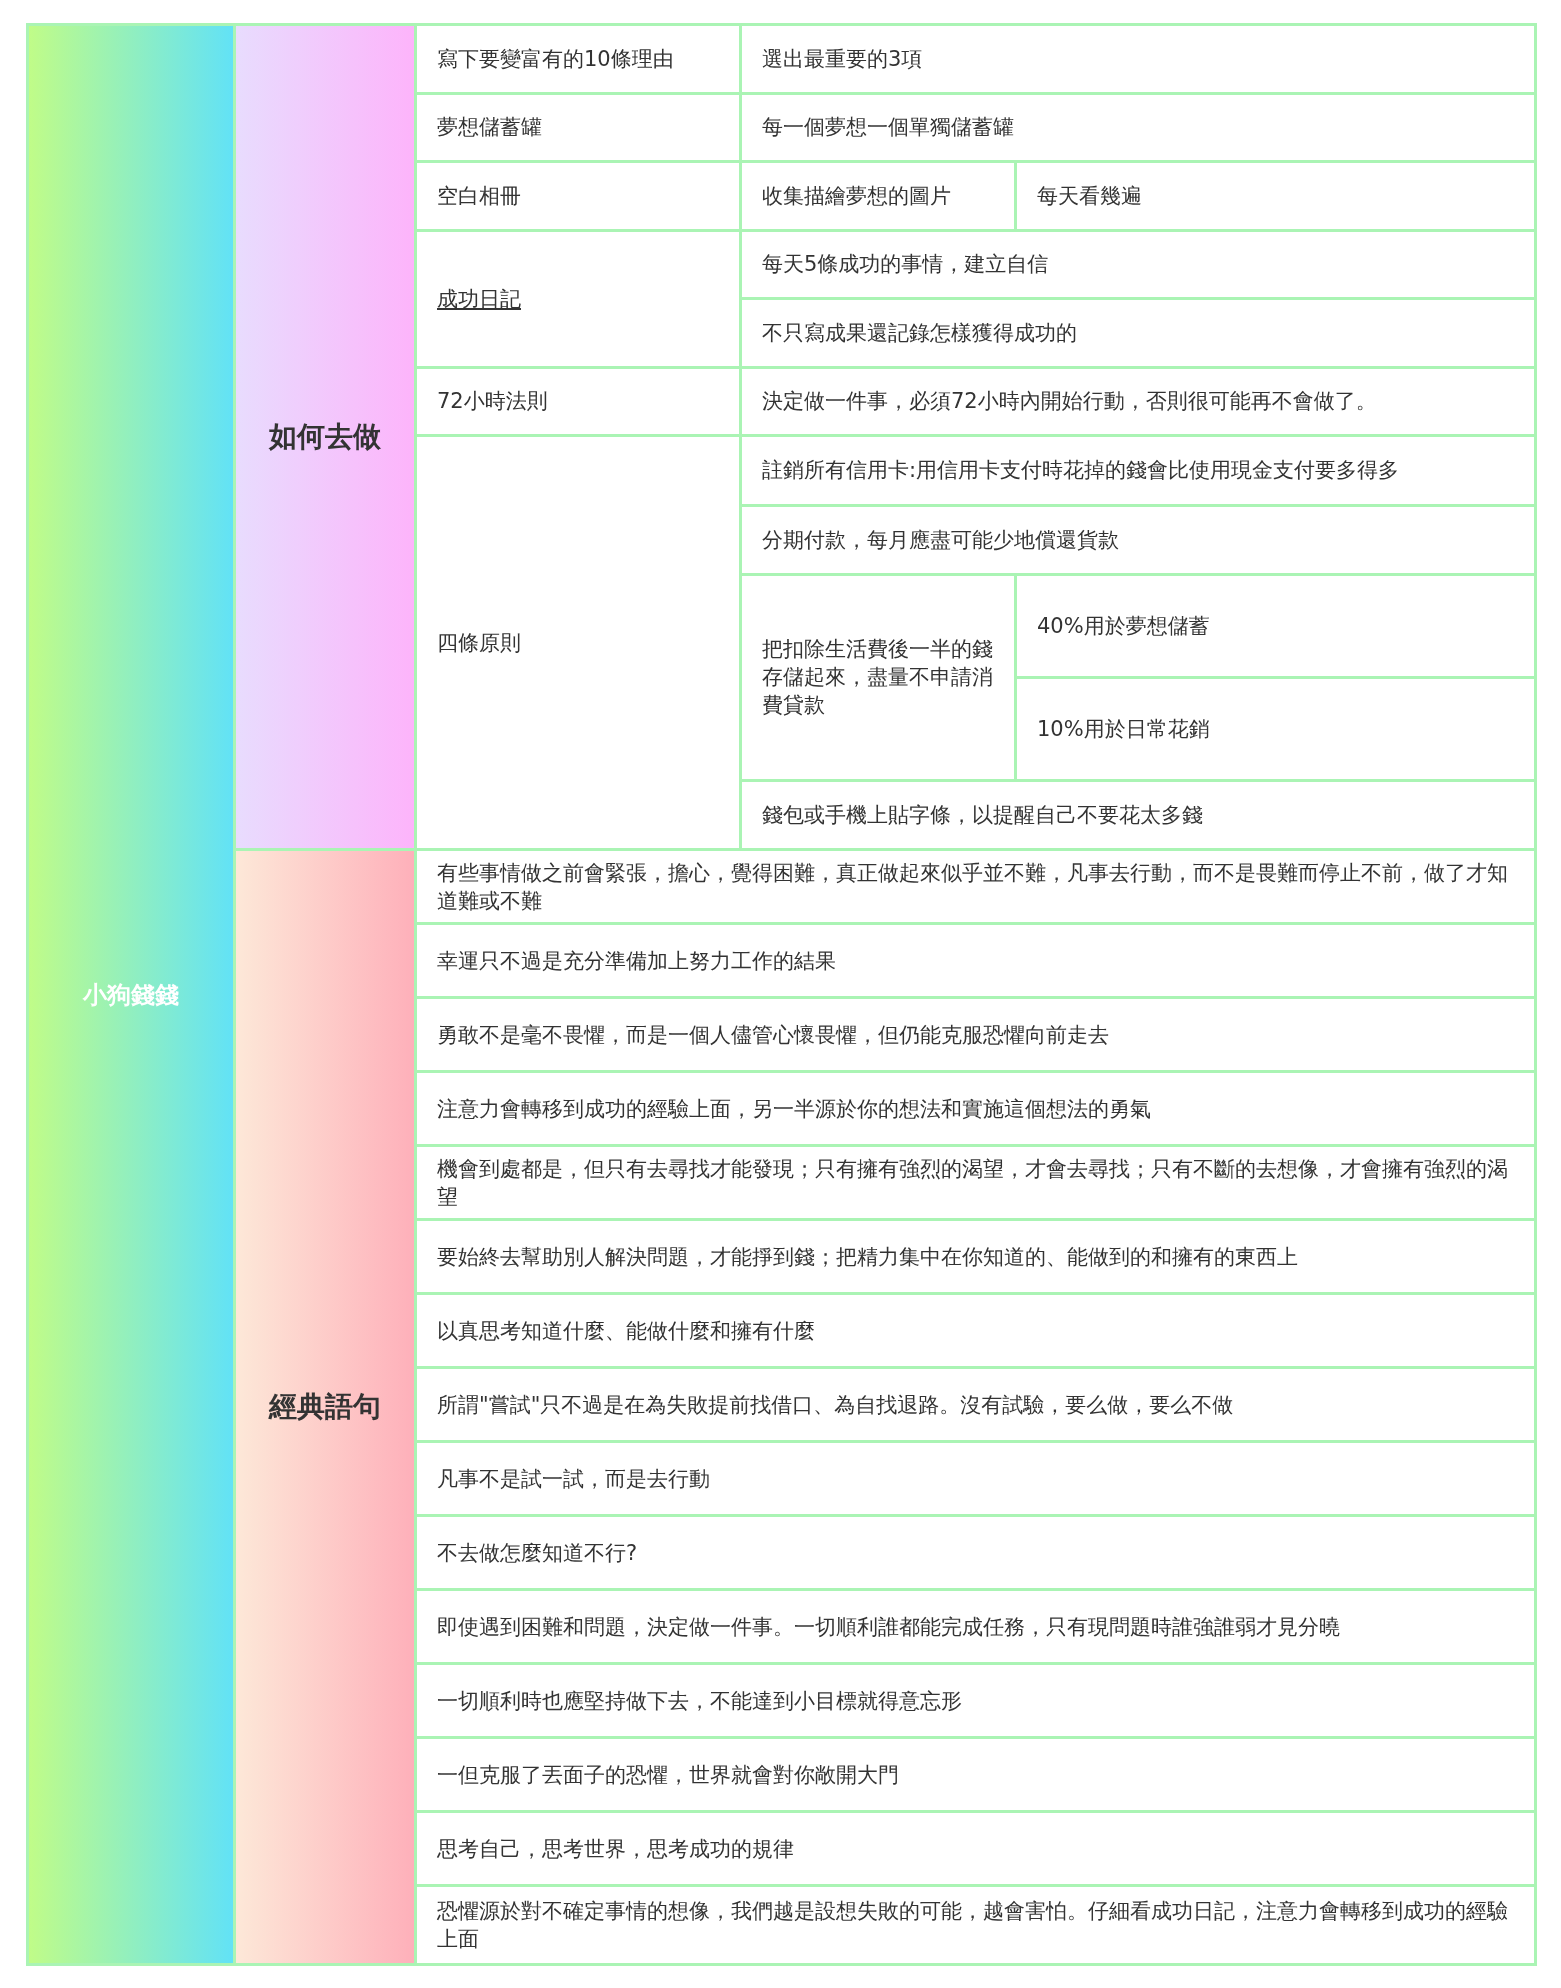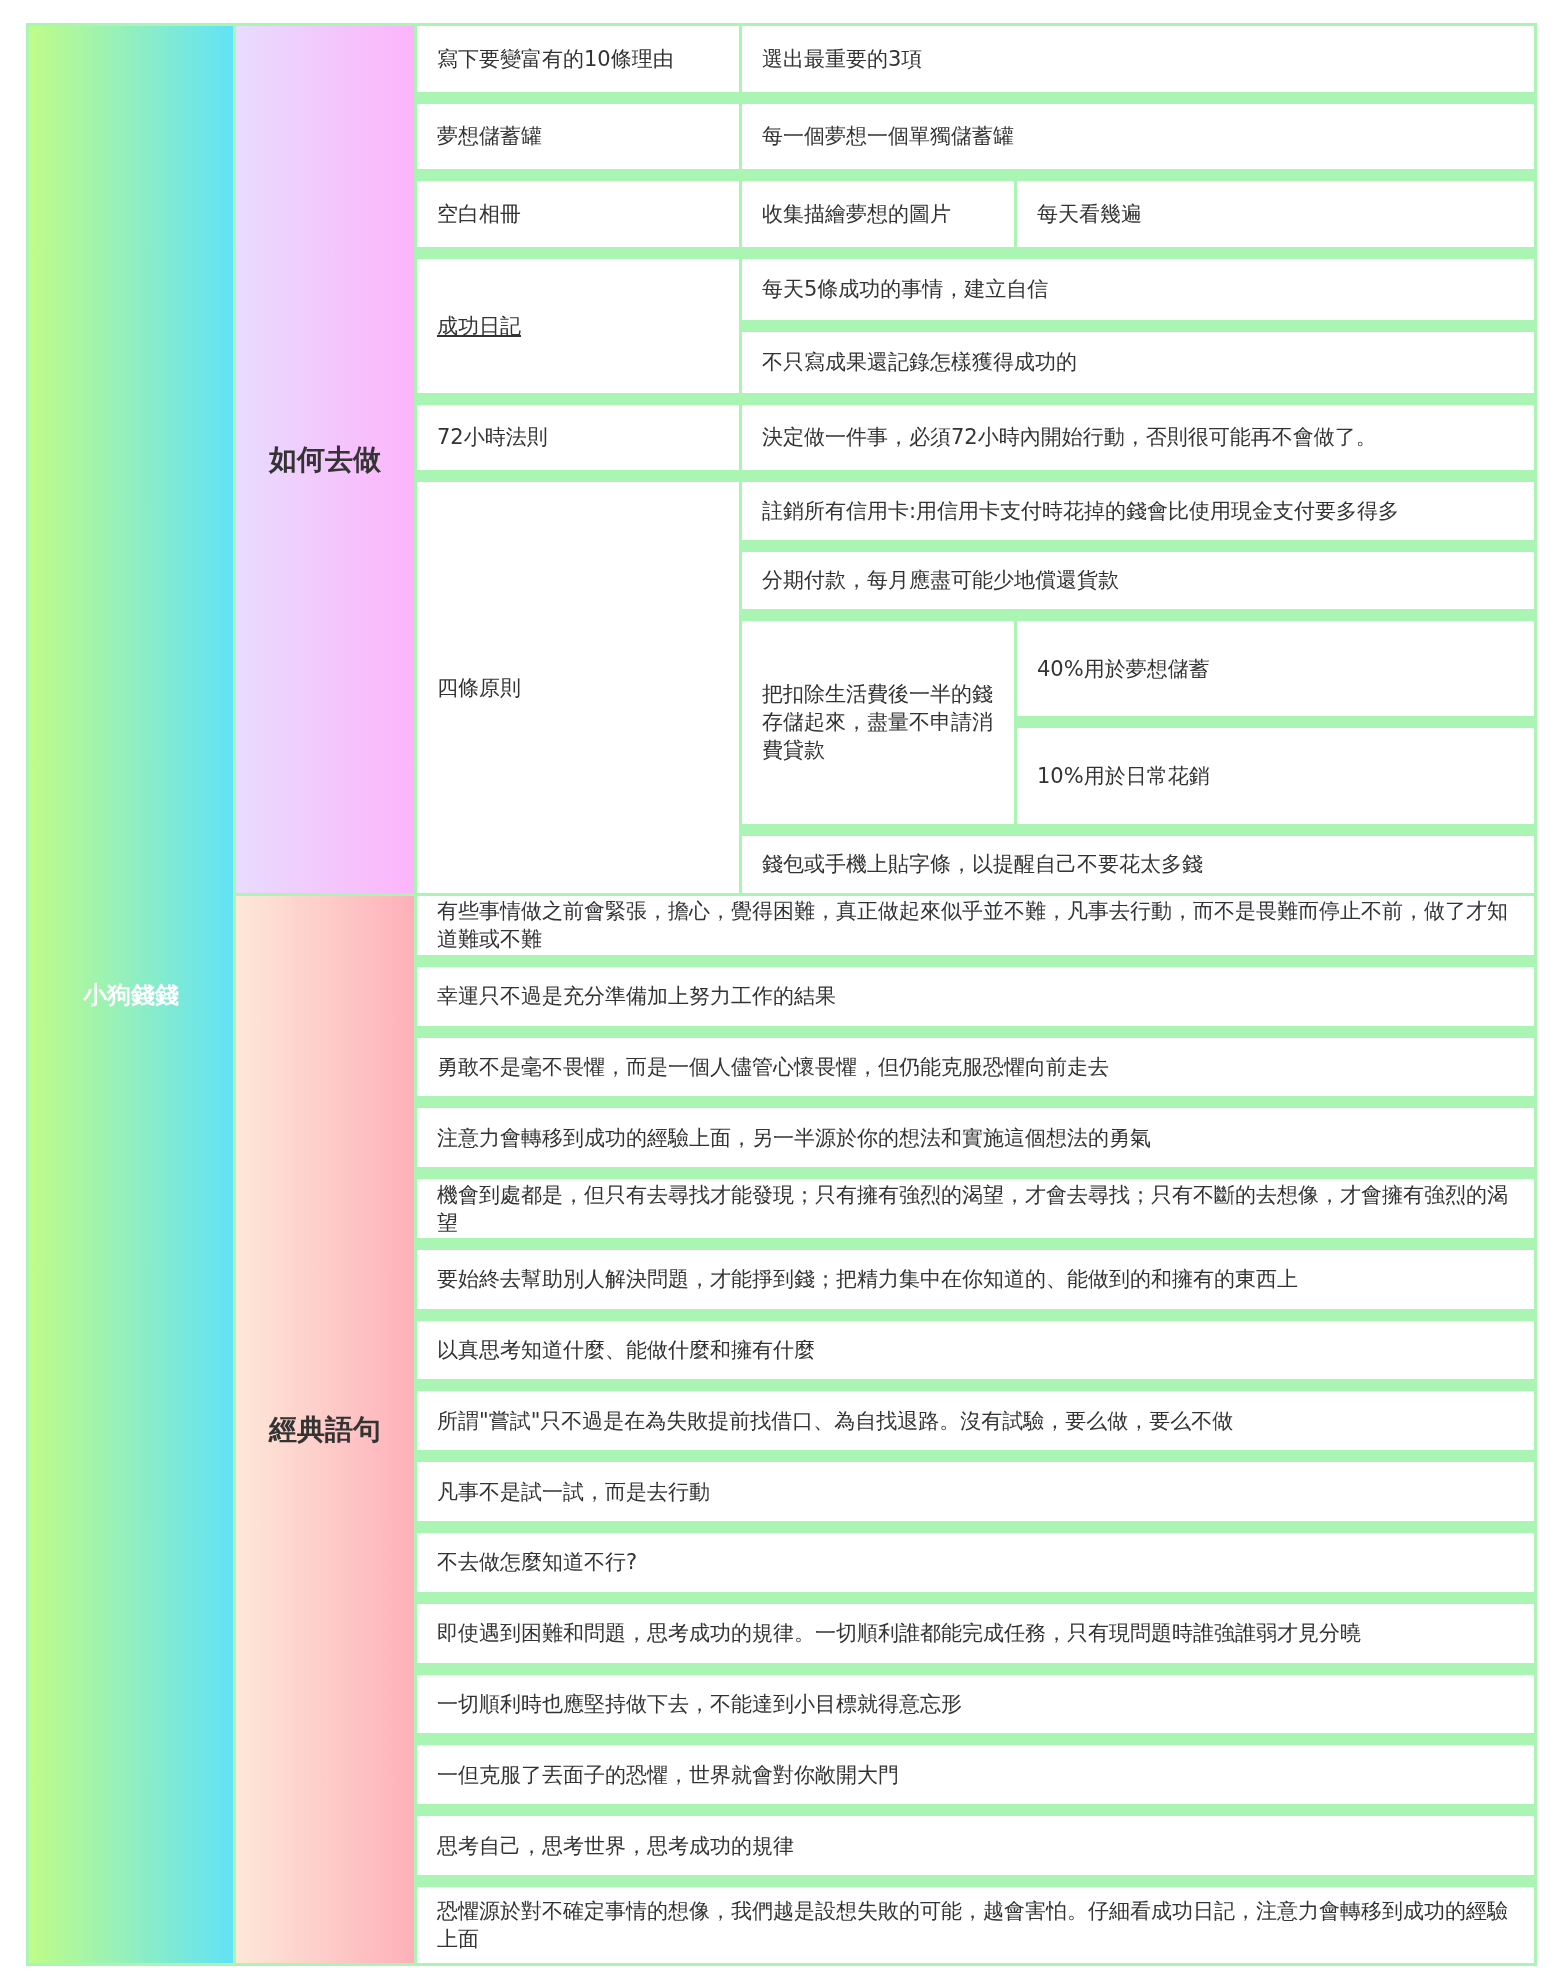--- a/index.html
+++ b/index.html
@@ -9,21 +9,21 @@
            box-sizing: border-box; border: 3px solid #aaf4b4; display: flex; background: #aaf4b4; gap: 3px; }
   .root { width: 204px; flex: none; display: flex; align-items: center; justify-content: center;
           background: linear-gradient(to right, #c0fc88, #62e2f6); }
   .root-label { color: #ffffff; font-weight: bold; font-size: 24px; }
   .branches { flex: 1; display: flex; flex-direction: column; gap: 3px; }
   .branch { display: flex; gap: 3px; }
   .lv2 { width: 178px; flex: none; display: flex; align-items: center; justify-content: center; }
   .lv2.howto { background: linear-gradient(to right, #e8dcfe, #fdb4fb); }
   .lv2.quotes { background: linear-gradient(to right, #fde8d8, #feb0ba); }
   .lv2-label { font-weight: bold; font-size: 28px; color: #333333; }
-  .col { display: flex; flex-direction: column; gap: 12px; flex: 1; border-radius: 19px; }
+  .col { display: flex; flex-direction: column; gap: 3px; flex: 1; border-radius: 19px; }
   .row { display: flex; gap: 3px; }
   .cell { background: #ffffff; display: flex; align-items: center; box-sizing: border-box;
           padding: 0 20px; font-size: 21px; line-height: 28px; color: #333333; }
   .c3 { width: 322px; flex: none; }
   .c4 { width: 272px; flex: none; }
   .grow { flex: 1; }
   .h1 { height: 65.5px; }
   .h2 { height: 134px; text-decoration: underline; }
   .hq2 { height: 76px; }
 </style>
@@ -99,21 +99,21 @@
         <div class="cell grow hq2">有些事情做之前會緊張，擔心，覺得困難，真正做起來似乎並不難，凡事去行動，而不是畏難而停止不前，做了才知道難或不難</div>
         <div class="cell grow h1">幸運只不過是充分準備加上努力工作的結果</div>
         <div class="cell grow h1">勇敢不是毫不畏懼，而是一個人儘管心懷畏懼，但仍能克服恐懼向前走去</div>
         <div class="cell grow h1">注意力會轉移到成功的經驗上面，另一半源於你的想法和實施這個想法的勇氣</div>
         <div class="cell grow hq2">機會到處都是，但只有去尋找才能發現；只有擁有強烈的渴望，才會去尋找；只有不斷的去想像，才會擁有強烈的渴望</div>
         <div class="cell grow h1">要始終去幫助別人解決問題，才能掙到錢；把精力集中在你知道的、能做到的和擁有的東西上</div>
         <div class="cell grow h1">以真思考知道什麼、能做什麼和擁有什麼</div>
         <div class="cell grow h1">所謂"嘗試"只不過是在為失敗提前找借口、為自找退路。沒有試驗，要么做，要么不做</div>
         <div class="cell grow h1">凡事不是試一試，而是去行動</div>
         <div class="cell grow h1">不去做怎麼知道不行?</div>
-        <div class="cell grow h1">即使遇到困難和問題，思考成功的規律。一切順利誰都能完成任務，只有現問題時誰強誰弱才見分曉</div>
+        <div class="cell grow h1">即使遇到困難和問題，決定做一件事。一切順利誰都能完成任務，只有現問題時誰強誰弱才見分曉</div>
         <div class="cell grow h1">一切順利時也應堅持做下去，不能達到小目標就得意忘形</div>
         <div class="cell grow h1">一但克服了丟面子的恐懼，世界就會對你敞開大門</div>
         <div class="cell grow h1">思考自己，思考世界，思考成功的規律</div>
         <div class="cell grow" style="flex:1; min-height:76px;">恐懼源於對不確定事情的想像，我們越是設想失敗的可能，越會害怕。仔細看成功日記，注意力會轉移到成功的經驗上面</div>
       </div>
     </div>
 
   </div>
 </div>
 

